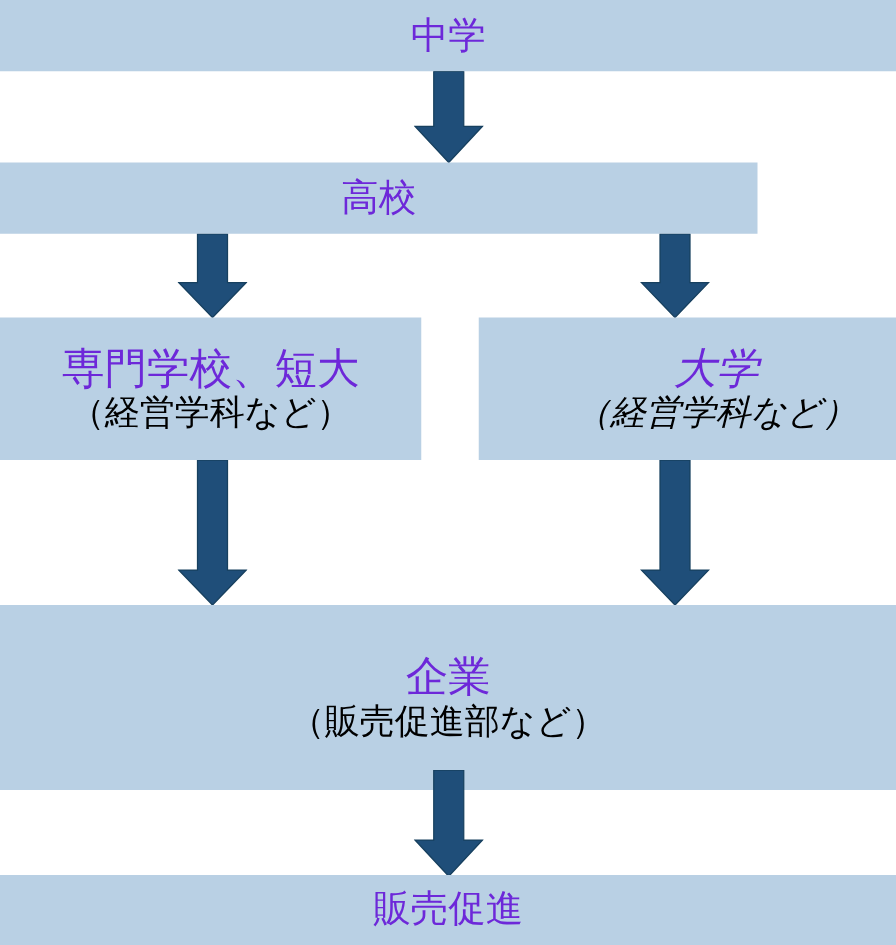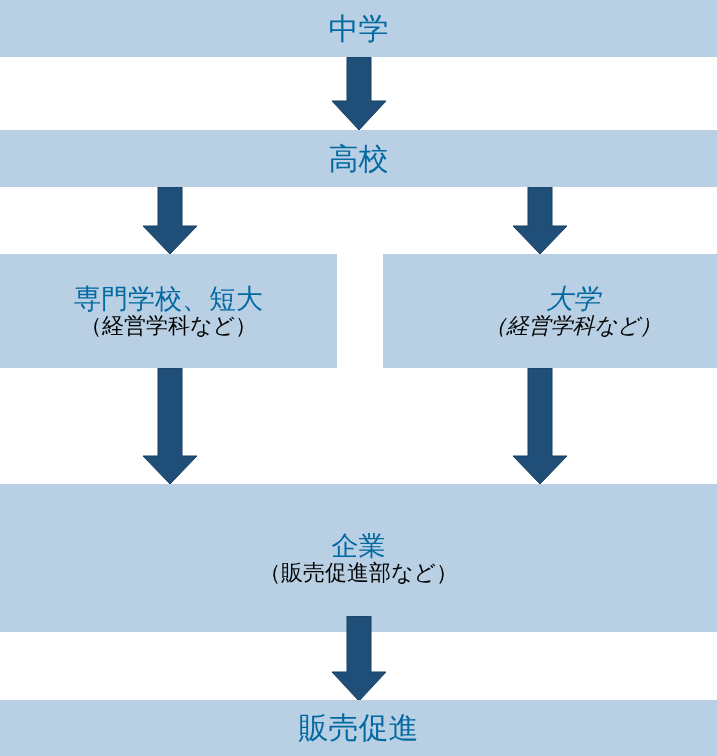--- a/index.html
+++ b/index.html
@@ -18,55 +18,55 @@
   .band {
     position: absolute;
     background: #b9d0e4;
     display: flex;
     flex-direction: column;
     align-items: center;
     justify-content: center;
     box-sizing: border-box;
   }
   .node-title {
-    color: #0369a1;
+    color: #6d28d9;
     line-height: 1.12;
     white-space: nowrap;
     text-align: center;
   }
   .node-sub {
     color: #000000;
     line-height: 1.12;
     white-space: nowrap;
     text-align: center;
   }
   .t-lg { font-size: 30px; }
-  .t-md { font-size: 27px; }
-  .t-sm { font-size: 22px; }
+  .t-md { font-size: 34px; }
+  .t-sm { font-size: 28px; }
   .arrow {
     position: absolute;
   }
   .arrow svg { display: block; }
 </style>
 </head>
 <body>
 
 <div id="canvas">
 
   <div class="band" style="left:0px; top:0px; width:717px; height:57px;">
     <div class="node-title t-lg">中学</div>
   </div>
 
   <div class="arrow" style="left:331px; top:57px; width:56px; height:74px;">
     <svg width="56" height="74" viewBox="0 0 56 74" aria-hidden="true">
       <polygon points="16,0 40,0 40,44 55,44 28,73 1,44 16,44" fill="#1f4e79" stroke="#17405f" stroke-width="1"></polygon>
     </svg>
   </div>
 
-  <div class="band" style="left:0px; top:130px; width:717px; height:57px;">
+  <div class="band" style="left:0px; top:130px; width:606px; height:57px;">
     <div class="node-title t-lg">高校</div>
   </div>
 
   <div class="arrow" style="left:142px; top:187px; width:56px; height:68px;">
     <svg width="56" height="68" viewBox="0 0 56 68" aria-hidden="true">
       <polygon points="16,0 40,0 40,39 55,39 28,67 1,39 16,39" fill="#1f4e79" stroke="#17405f" stroke-width="1"></polygon>
     </svg>
   </div>
 
   <div class="arrow" style="left:512px; top:187px; width:56px; height:68px;">

